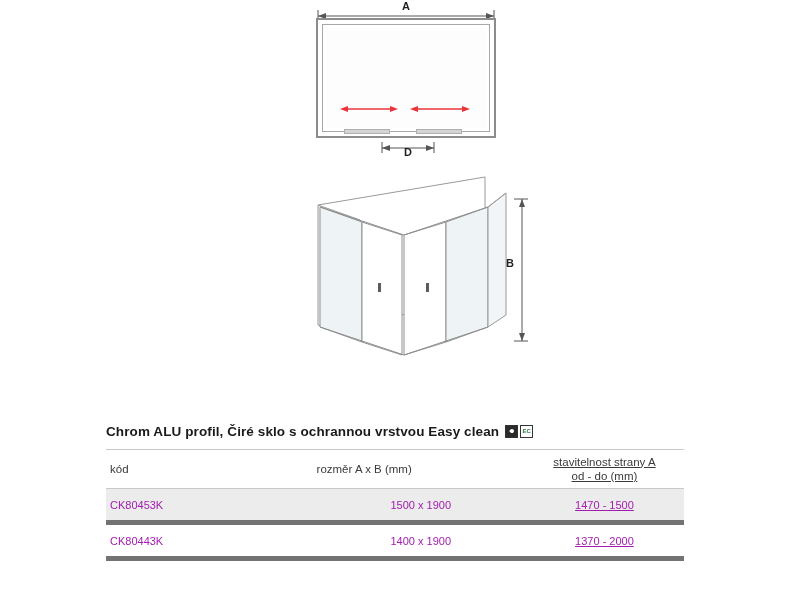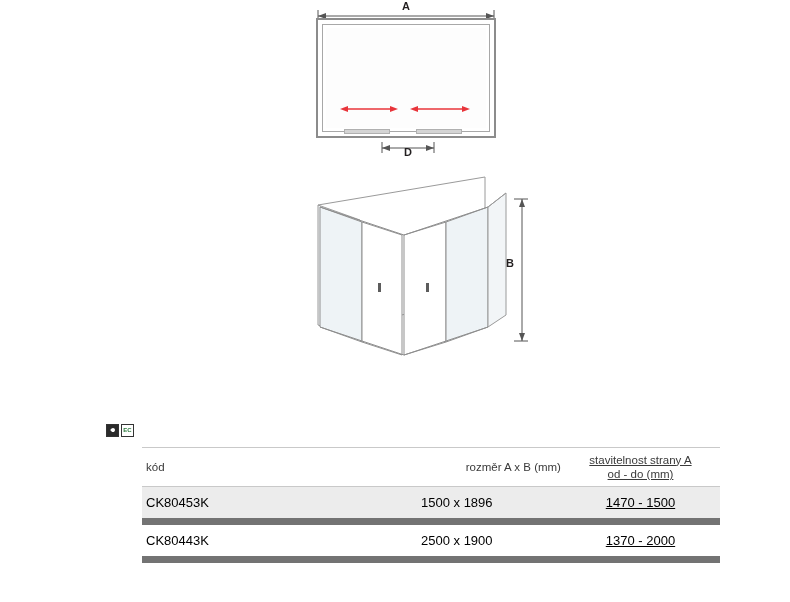--- a/index.html
+++ b/index.html
@@ -188,50 +188,49 @@
     text-align: center;
     color: #2b7a3d;
     font-weight: bold;
     overflow: hidden;
   }
 
   table.spec {
     border-collapse: collapse;
     width: 578px;
     font-size: 11.5px;
-    margin-left: 36px;
   }
   table.spec th, table.spec td {
     padding: 0;
     margin: 0;
   }
   .hdr-row th {
     border-top: 1px solid #c9c9c9;
     border-bottom: 1px solid #c9c9c9;
     height: 38px;
     vertical-align: middle;
     font-weight: normal;
     color: #3a3a3a;
     font-size: 11.5px;
   }
   .col-code   { width: 208px; text-align: left;   padding-left: 4px !important; }
-  .col-size   { width: 210px; text-align: right; }
+  .col-size   { width: 210px; text-align: left; }
   .col-adjust { width: 160px; text-align: center; text-decoration: underline; }
 
   .hdr-sub {
     display: block;
     line-height: 1.25;
   }
 
   tbody tr td {
     height: 31px;
     vertical-align: middle;
-    font-size: 13px;
-    color: #000000;
-    border-bottom: 7px solid #737373;
+    font-size: 11px;
+    color: #a21caf;
+    border-bottom: 5px solid #737373;
   }
   tbody tr.alt td {
     background: #ececec;
   }
   td.col-code { text-align: left; padding-left: 4px !important; }
   td.col-size { text-align: center; }
   td.col-adjust { }
 </style>
 </head>
 <body>
@@ -319,43 +318,44 @@
       <line x1="14" y1="146" x2="28" y2="146" stroke="#555" stroke-width="1"></line>
     </svg>
     <div class="dim-b-label">B</div>
   </div>
 
 </div>
 
 <div class="table-block">
 
   <div class="table-title-row">
+    <span class="table-title">Chrom ALU profil, Čiré sklo s ochrannou vrstvou Easy clean</span>
     <span class="badge-icons">
       <span class="badge badge-drop"></span>
       <span class="badge badge-easy">EC</span>
     </span>
   </div>
 
   <table class="spec">
     <thead>
       <tr class="hdr-row">
         <th class="col-code">kód</th>
         <th class="col-size">rozměr A x B (mm)</th>
         <th class="col-adjust">
           <span class="hdr-sub">stavitelnost strany A</span>
           <span class="hdr-sub">od - do (mm)</span>
         </th>
       </tr>
     </thead>
     <tbody>
       <tr class="alt">
         <td class="col-code">CK80453K</td>
-        <td class="col-size">1500 x 1896</td>
+        <td class="col-size">1500 x 1900</td>
         <td class="col-adjust">1470 - 1500</td>
       </tr>
       <tr>
         <td class="col-code">CK80443K</td>
-        <td class="col-size">2500 x 1900</td>
+        <td class="col-size">1400 x 1900</td>
         <td class="col-adjust">1370 - 2000</td>
       </tr>
     </tbody>
   </table>
 </div>
 
 </body></html>

